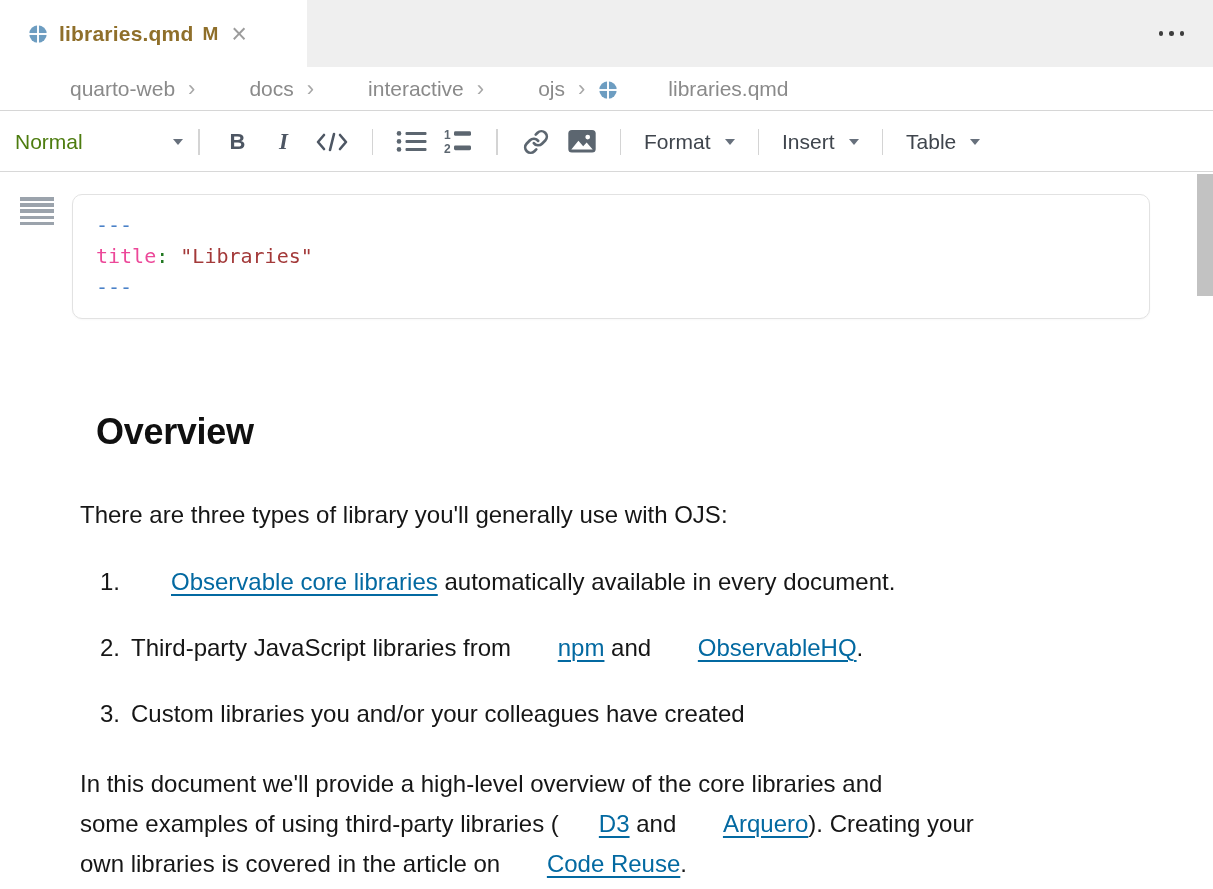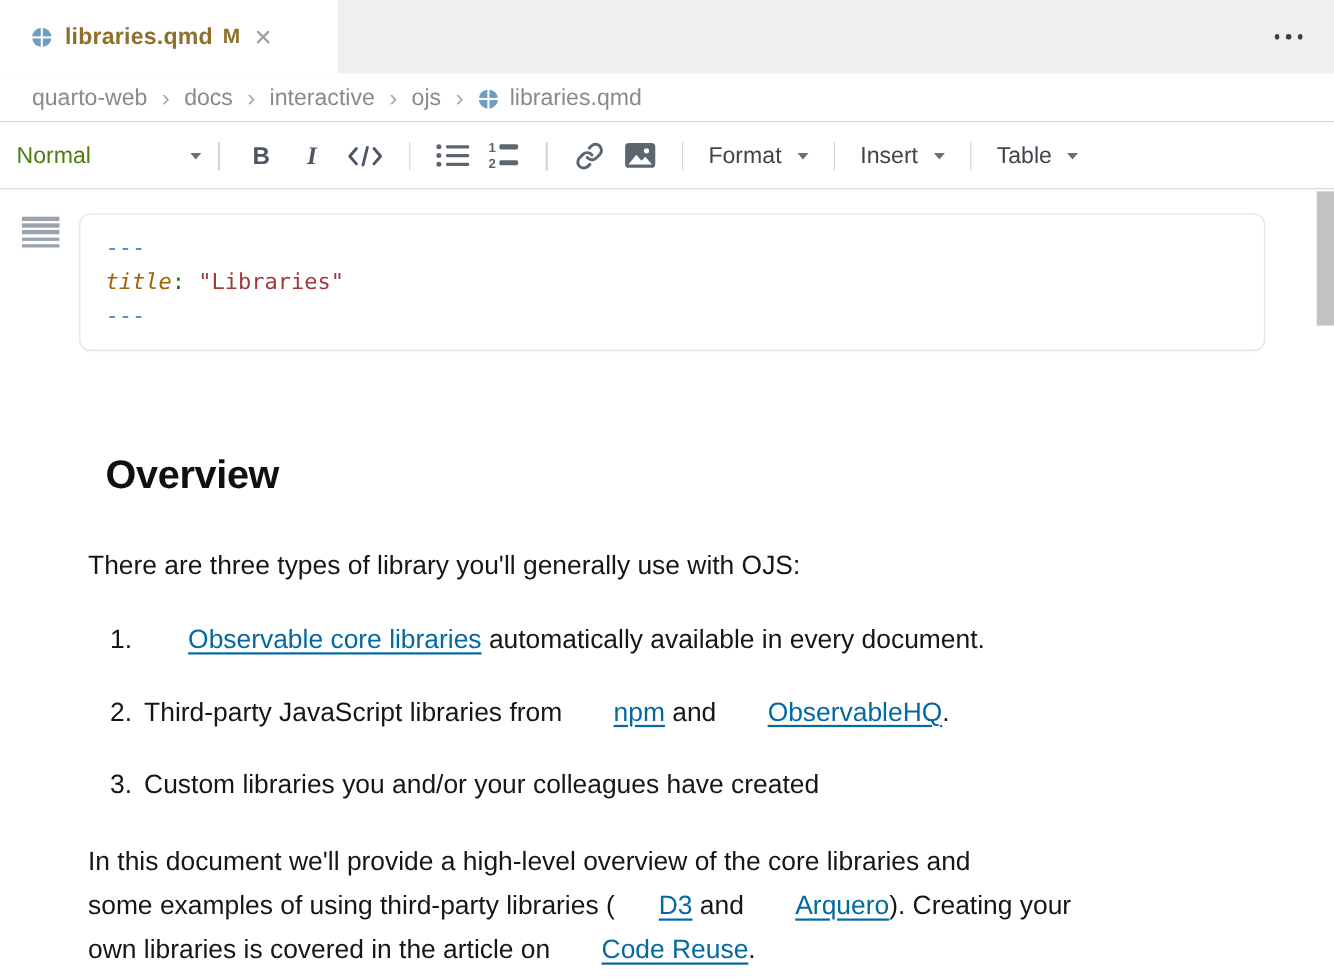--- a/index.html
+++ b/index.html
@@ -14,21 +14,21 @@
   .tab-filename{font-size:21px;font-weight:600;color:#8f6f2a;letter-spacing:.2px;}
   .tab-badge{font-size:19px;font-weight:600;color:#8f6f2a;margin-left:9px;}
   .tab-close{font-size:27px;line-height:20px;color:#9c9c9c;margin-left:13px;font-weight:400;}
   .more-dots{position:absolute;right:29px;top:31px;display:flex;gap:6px;}
   .more-dots i{width:4.5px;height:4.5px;border-radius:50%;background:#3d3d3d;display:block;}
 
   
   .breadcrumb{position:absolute;top:67px;left:0;right:0;height:44px;background:#fff;
               border-bottom:1px solid #d6d6d6;display:flex;align-items:center;
               padding-left:29px;box-sizing:border-box;font-size:21px;color:#8a8a8a;}
-  .crumb{cursor:pointer;}
+  .crumb{cursor:pointer;margin-left:41px;}
   .crumb-sep{color:#a8a8a8;margin:0 13px;font-size:22px;line-height:1;}
   .crumb-icon{display:flex;align-items:center;margin-right:9px;position:relative;top:1px;}
 
   
   .toolbar{position:absolute;top:112px;left:0;right:0;height:60px;background:#fff;
            border-bottom:1px solid #d8d8d8;display:flex;align-items:center;
            padding-left:15px;box-sizing:border-box;color:#3f454d;}
   .tb-sep{width:1.5px;height:26px;background:#d4d4d4;margin:0 15px;flex:none;}
   .style-select{display:flex;align-items:center;justify-content:space-between;
                 width:168px;font-size:21px;color:#4d7c0f;cursor:pointer;}
@@ -45,21 +45,21 @@
 
   .gutter-handle{position:absolute;left:20px;top:24px;width:34px;cursor:grab;}
   .gutter-handle i{display:block;height:3.6px;background:#9ba3ac;margin-bottom:2.6px;}
   .gutter-handle i:last-child{margin-bottom:0;}
 
   .yaml-block{position:absolute;left:72px;top:21px;width:1078px;box-sizing:border-box;
               border:1px solid #e2e2e2;border-radius:10px;background:#fff;
               padding:15px 0 15px 23px;font-family:"DejaVu Sans Mono",monospace;
               font-size:20px;line-height:31px;box-shadow:0 1px 2px rgba(0,0,0,.03);}
   .tok-fence{color:#4a81c8;}
-  .tok-key{color:#a16207;font-style:italic;}
+  .tok-key{color:#ec4899;}
   .tok-colon{color:#207820;}
   .tok-string{color:#a33939;}
   .tok-plain{color:#1a1a1a;}
 
   .article{position:absolute;left:80px;top:222px;width:1004px;color:#161616;}
   .article h2{margin:16px;font-size:36px;line-height:42px;font-weight:700;color:#101010;letter-spacing:-.3px;}
   .intro{margin:42px 0 0 0;font-size:24px;line-height:40px;}
   .olist{margin-top:27px;}
   .olist-item{display:flex;margin:0 0 26px 20px;font-size:24px;line-height:40px;}
   .olist-item:last-child{margin-bottom:0;}

